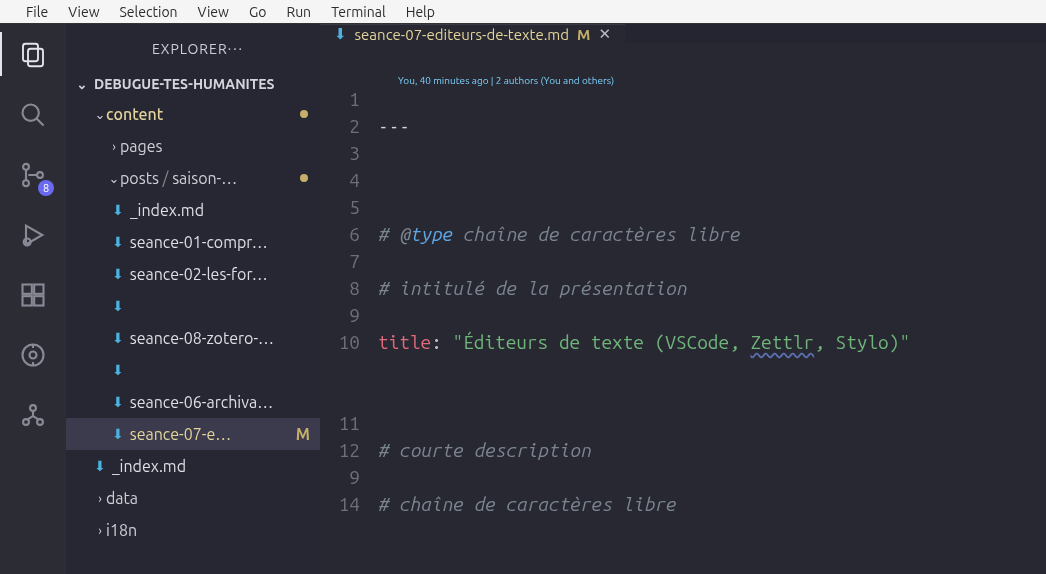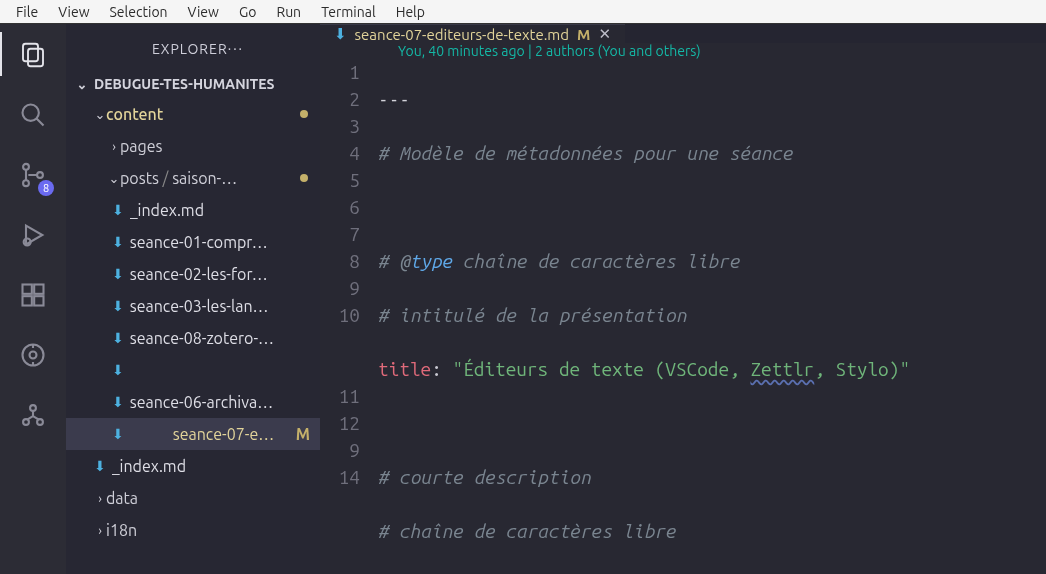--- a/index.html
+++ b/index.html
@@ -11,21 +11,21 @@
     height: 574px;
     overflow: hidden;
     font-size: 14px;
   }
   .menubar {
     background: #f5f5f5;
     color: #2c2c2c;
     height: 24px;
     display: flex;
     align-items: center;
-    padding: 0 6px;
+    padding: 0 16px;
     border-bottom: 1px solid #333;
     font-size: 14px;
   }
   .menubar span { padding: 2px 10px; cursor: default; }
   .main {
     display: flex;
     height: calc(100% - 24px);
     background: #252537;
   }
   .activitybar {
@@ -138,24 +138,24 @@
     white-space:nowrap;
     overflow:hidden;
   }
   .breadcrumb .sep { color:#6f6f7c; }
   .breadcrumb .bc-icon { color:#4db1e0; }
   .breadcrumb .pill {
     background:#3a3a48; color:#cfcfda;
     font-size:11px; padding:1px 4px; border-radius:3px;
   }
   .authors {
-    color:#14b8a6; font-style: normal;
+    color:#7dd3fc; font-style: normal;
     padding-left: 78px;
-    font-size:14px;
-    height:28px; display:flex; align-items:center;
+    font-size:10px;
+    height:28px; display:flex; align-items:center;margin-top:32px;
   }
   .code {
     font-family: "Ubuntu Mono","Consolas",monospace;
     font-size: 19px;
     line-height: 27px;
     display:flex;
   }
   .gutter { width: 58px; text-align:right; color:#6f6f7c; padding-right: 18px;}
   .lines { flex:1; white-space:pre; overflow:hidden;}
   .c-comment { color:#7a8590; font-style: italic;}
@@ -268,36 +268,35 @@
       <div class="tree-row indent-3 file">
           <span class="file-icon">⬇</span>
           <span class="label">seance-01-compr…</span>
         </div>
       <div class="tree-row indent-3 file">
           <span class="file-icon">⬇</span>
           <span class="label">seance-02-les-for…</span>
         </div>
       <div class="tree-row indent-3 file">
           <span class="file-icon">⬇</span>
-          <span class="label">seance-03-les-lan…</span>
         </div>
       <div class="tree-row indent-3 file">
           <span class="file-icon">⬇</span>
           <span class="label">seance-08-zotero-…</span>
         </div>
       <div class="tree-row indent-3 file">
           <span class="file-icon">⬇</span>
         </div>
       <div class="tree-row indent-3 file">
           <span class="file-icon">⬇</span>
           <span class="label">seance-06-archiva…</span>
         </div>
       <div class="tree-row indent-3 file selected">
         <span class="file-icon">⬇</span>
-        <span class="label" style="color:#e2d49a;margin-left:43px;">seance-07-e…</span>
+        <span class="label" style="color:#e2d49a;">seance-07-e…</span>
         <span class="mod-m">M</span>
       </div>
       <div class="tree-row indent-0 file">
           <span class="file-icon">⬇</span>
           <span class="label">_index.md</span>
         </div>
       <div class="tree-row indent-0">
           <span class="chev">›</span>
           <span class="folder-label label">data</span>
         </div>
@@ -345,21 +344,20 @@
         <span class="ln">10</span>
         <span class="ln"></span>
         <span class="ln"></span>
         <span class="ln">11</span>
         <span class="ln">12</span>
         <span class="ln">9</span>
         <span class="ln">14</span>
       </div>
       <div class="lines">
 <span class="ln"><span class="c-white">---</span></span>
-<span class="ln"><span class="c-comment"><span># </span><span>Modèle de métadonnées pour une séance</span></span></span>
 <span class="ln"></span>
 <span class="ln"><span class="c-comment"><span># </span><span>@</span></span><span class="c-type">type</span><span class="c-comment"> chaîne de caractères libre</span></span>
 <span class="ln"><span class="c-comment"><span># </span><span>intitulé de la présentation</span></span></span>
 <span class="ln"><span class="c-key">title</span><span class="c-colon">: </span><span class="c-string">"</span><span class="c-string">Éditeurs de texte (VSCode, </span><span class="c-link">Zettlr</span><span class="c-string">, Stylo)</span><span class="c-string">"</span></span>
 <span class="ln"></span>
 <span class="ln"><span class="c-comment"><span># </span><span>courte description</span></span></span>
 <span class="ln"><span class="c-comment"><span># </span><span>chaîne de caractères libre</span></span></span>
 <span class="ln"></span>
 
 

